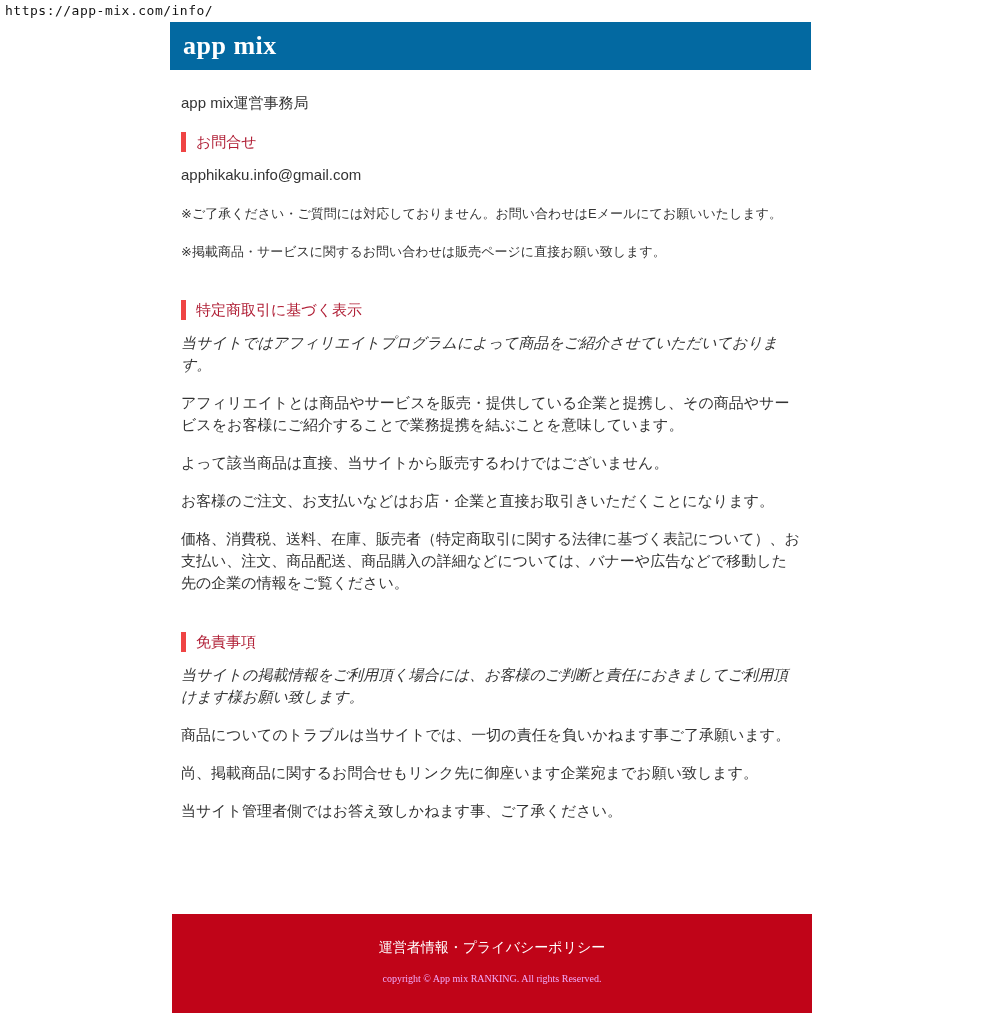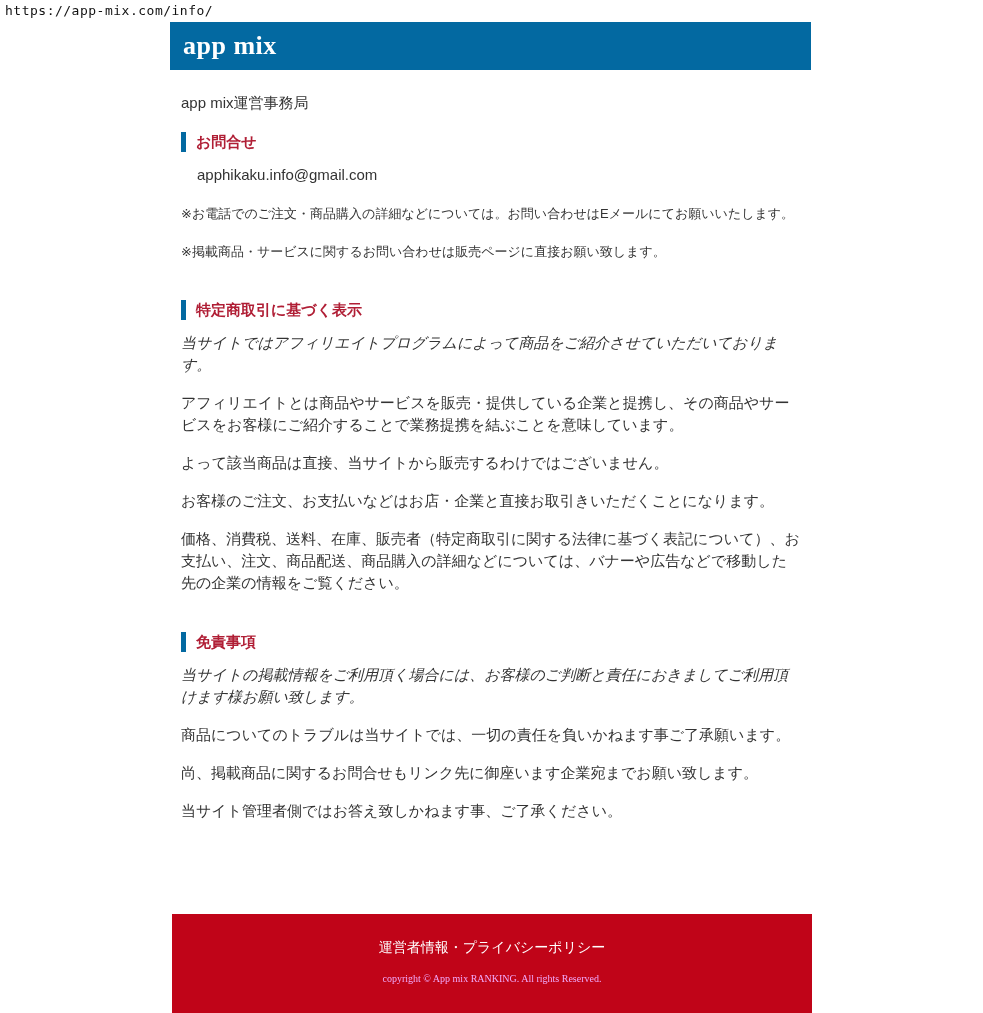--- a/index.html
+++ b/index.html
@@ -45,27 +45,27 @@
     padding: 0 11px;
     font-size: 15px;
     line-height: 22px;
   }
   .content p { margin-top: 16px; }
   p.office { margin-top: 22px; }
   .section-heading {
     margin-top: 18px;
     font-size: 15px;
     line-height: 20px;
-    font-weight: bold;
+    font-weight: normal;
     color: #b01e35;
-    border-left: 5px solid #0369a1;
+    border-left: 5px solid #ef4444;
     padding-left: 10px;
   }
   .section-heading.mt-lg { margin-top: 38px; }
-  p.email { margin-top: 12px; margin-left: 16px; }
+  p.email { margin-top: 12px; }
   p.note {
     font-size: 13px;
     line-height: 20px;
     margin-top: 18px;
   }
   p.tight { margin-top: 12px; font-style: italic; }
   .site-footer {
     position: absolute;
     left: 172px;
     top: 914px;
@@ -101,21 +101,21 @@
   <header class="site-header">
     <h1 class="site-title">app mix</h1>
   </header>
 
   <main class="content">
 
     <p class="office">app mix運営事務局</p>
 
     <h2 class="section-heading">お問合せ</h2>
     <p class="email">apphikaku.info@gmail.com</p>
-    <p class="note">※お電話でのご注文・商品購入の詳細などについては。お問い合わせはEメールにてお願いいたします。</p>
+    <p class="note">※ご了承ください・ご質問には対応しておりません。お問い合わせはEメールにてお願いいたします。</p>
     <p class="note">※掲載商品・サービスに関するお問い合わせは販売ページに直接お願い致します。</p>
 
     <h2 class="section-heading mt-lg">特定商取引に基づく表示</h2>
     <p class="tight">当サイトではアフィリエイトプログラムによって商品をご紹介させていただいております。</p>
     <p>アフィリエイトとは商品やサービスを販売・提供している企業と提携し、その商品やサービスをお客様にご紹介することで業務提携を結ぶことを意味しています。</p>
     <p>よって該当商品は直接、当サイトから販売するわけではございません。</p>
     <p>お客様のご注文、お支払いなどはお店・企業と直接お取引きいただくことになります。</p>
     <p>価格、消費税、送料、在庫、販売者（特定商取引に関する法律に基づく表記について）、お支払い、注文、商品配送、商品購入の詳細などについては、バナーや広告などで移動した先の企業の情報をご覧ください。</p>
 
     <h2 class="section-heading mt-lg">免責事項</h2>

